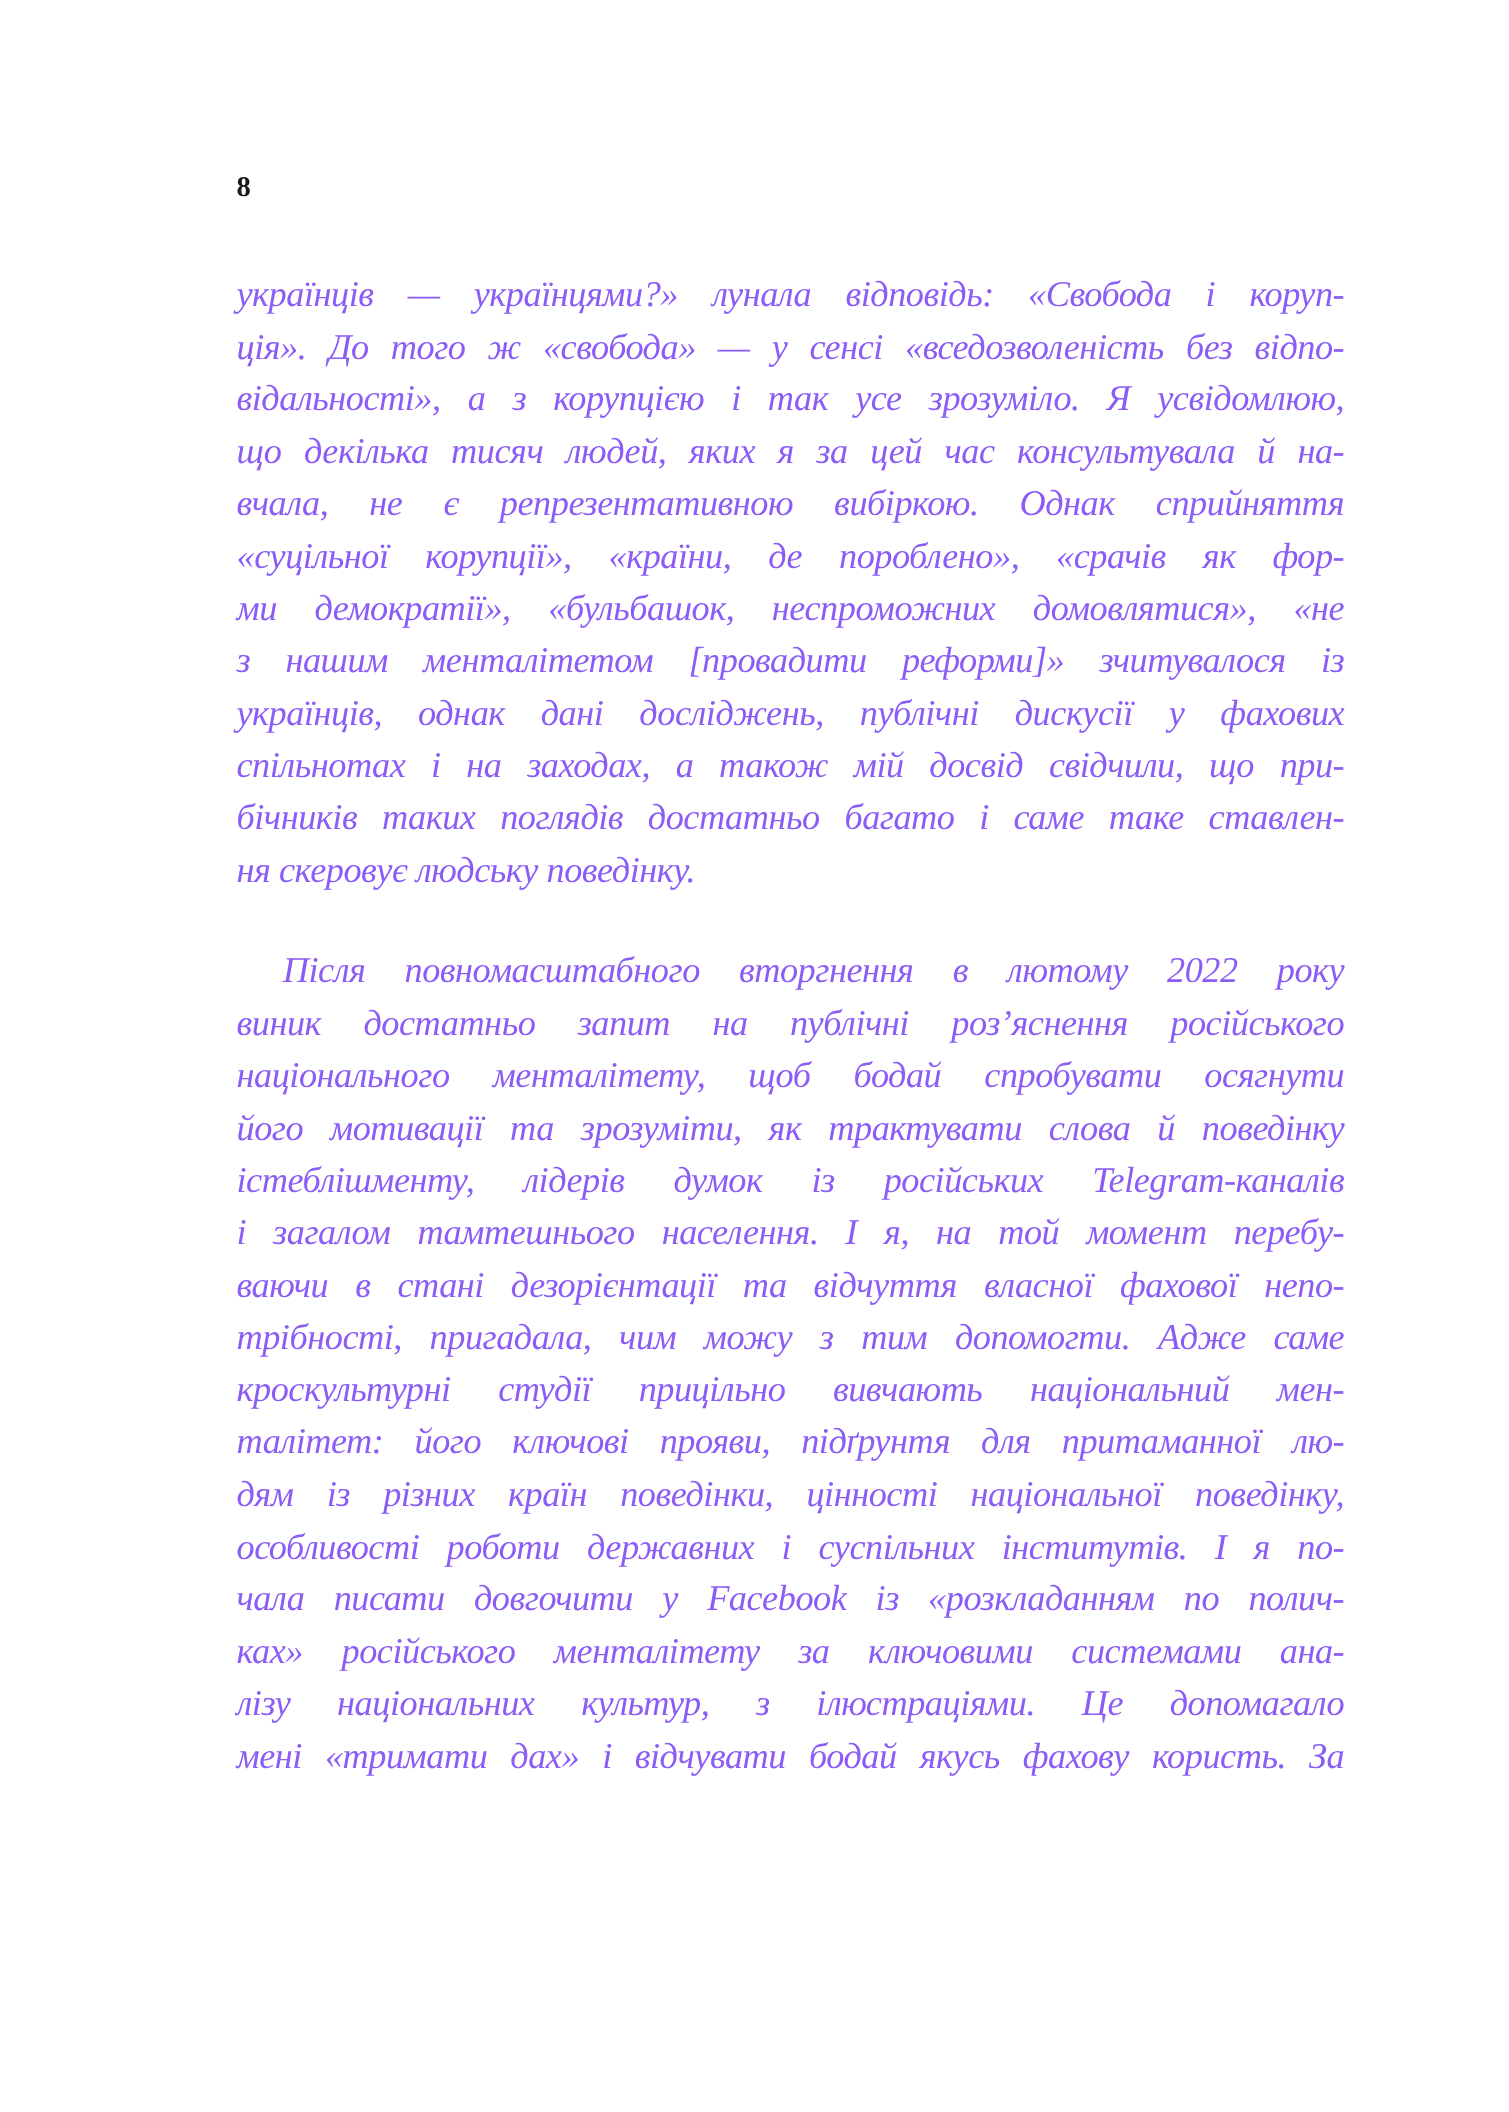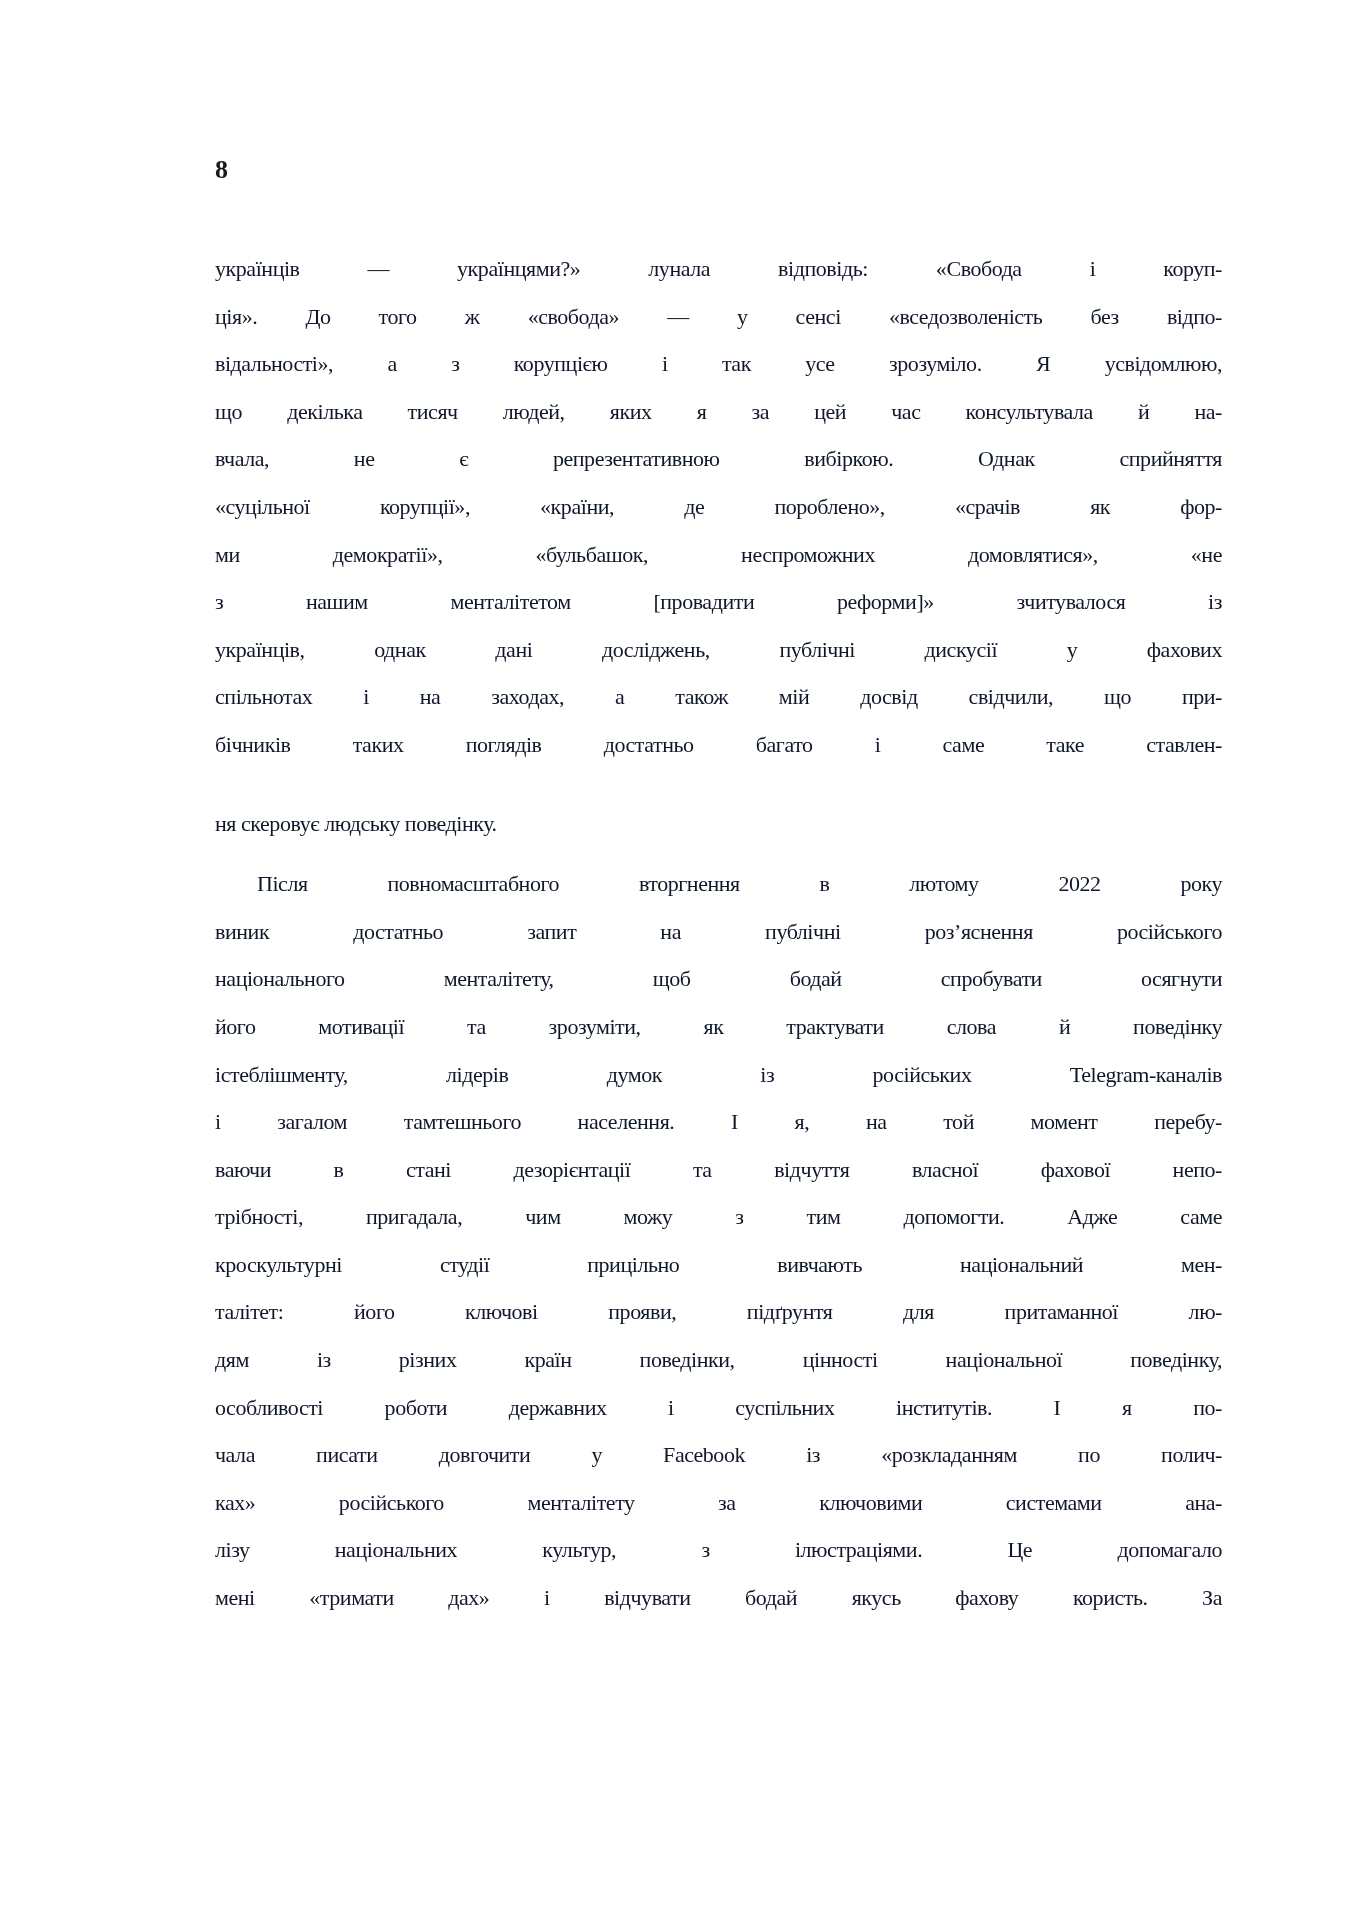--- a/index.html
+++ b/index.html
@@ -31,23 +31,24 @@
       font-size: 26px;
       line-height: 32px;
       color: #1a1a1a;
     }
     .text-block {
       position: absolute;
       left: 215px;
       top: 245px;
       width: 1007px;
       font-family: "Liberation Serif", "DejaVu Serif", serif;
-      font-size: 22px;
+      font-size: 33px;
       line-height: 47.6px;
-      color: #0f172a;
+      color: #8b5cf6;
+      font-style: italic;
     }
     .line {
       display: block;
       width: 100%;
       height: 47.6px;
       white-space: nowrap;
       text-align: justify;
       text-align-last: justify;
       overflow: visible;
       letter-spacing: -0.45px;
@@ -63,21 +64,20 @@
     
     .line span.t {
       display: inline-block;
       width: 100%;
       white-space: normal;
       text-align: justify;
       text-align-last: justify;
     }
     .line.last span.t {
       text-align-last: left;
-      margin-top: 31px;
     }
   </style>
 </head>
 <body>
 
 <div class="page">
   <div class="page-number">8</div>
 
   <div class="text-block">
     <div class="paragraph">

